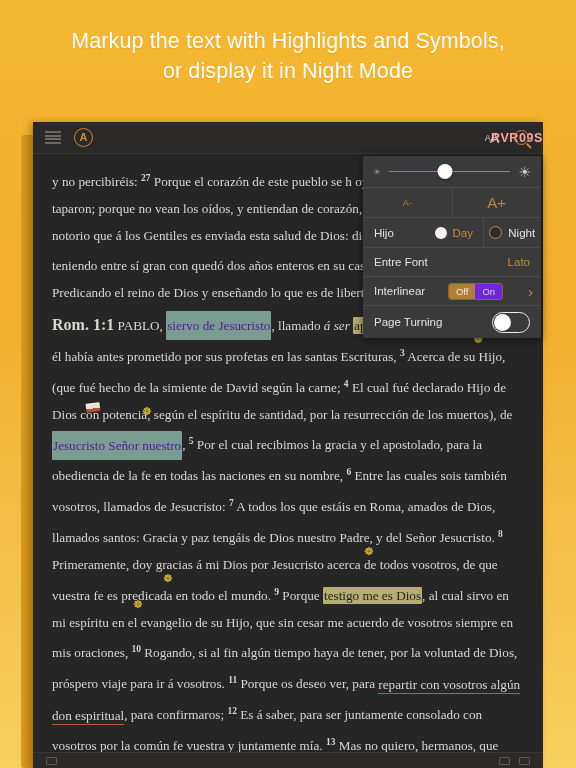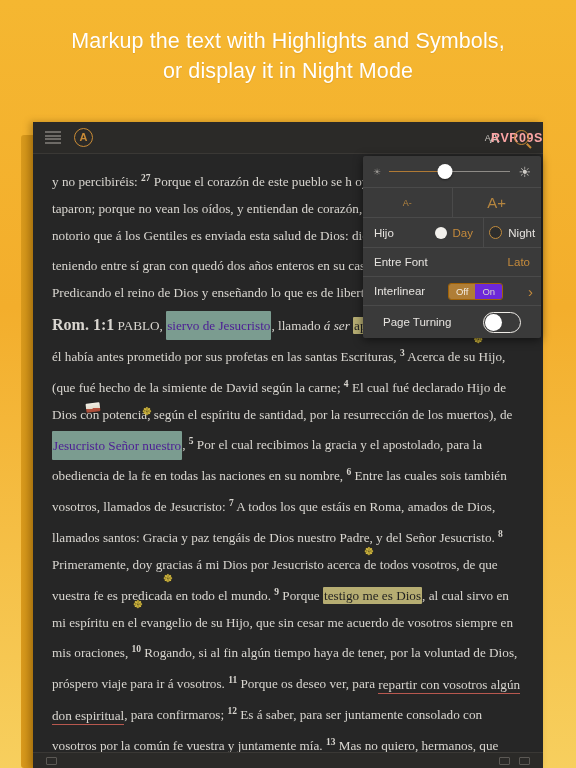--- a/index.html
+++ b/index.html
@@ -163,21 +163,21 @@
 
   
   .row-inter { height: 29px; padding: 0 8px 0 11px; justify-content: space-between; gap: 6px; }
   .seg { display: flex; border: 1px solid #a16207; border-radius: 3px; overflow: hidden; height: 17px; }
   .seg span { font-size: 9.5px; padding: 0 7px; display: flex; align-items: center; }
   .seg .on-sel { background: #b07e36; color: #f3ece1; }
   .seg .off-sel { background: #6d28d9; color: #d7d3cd; }
   .chev { color: #c48a3c; font-size: 15px; line-height: 1; padding-left: 2px; }
 
   
-  .row-page { height: 32px; padding: 0 20px; justify-content: space-between; }
+  .row-page { height: 32px; padding: 0 11px; justify-content: space-between; }
   .switch {
     width: 38px; height: 21px; border-radius: 11px;
     border: 1.6px solid #f0ede8; background: #3a3a3a; position: relative;
   }
   .switch .sk { position: absolute; left: 1px; top: 1px; width: 17px; height: 17px;
                 border-radius: 50%; background: #fff; }
 
   
   .row-all { height: 30px; justify-content: center; }
   .row-all .lnk { color: #c48a3c; font-size: 12px; }

